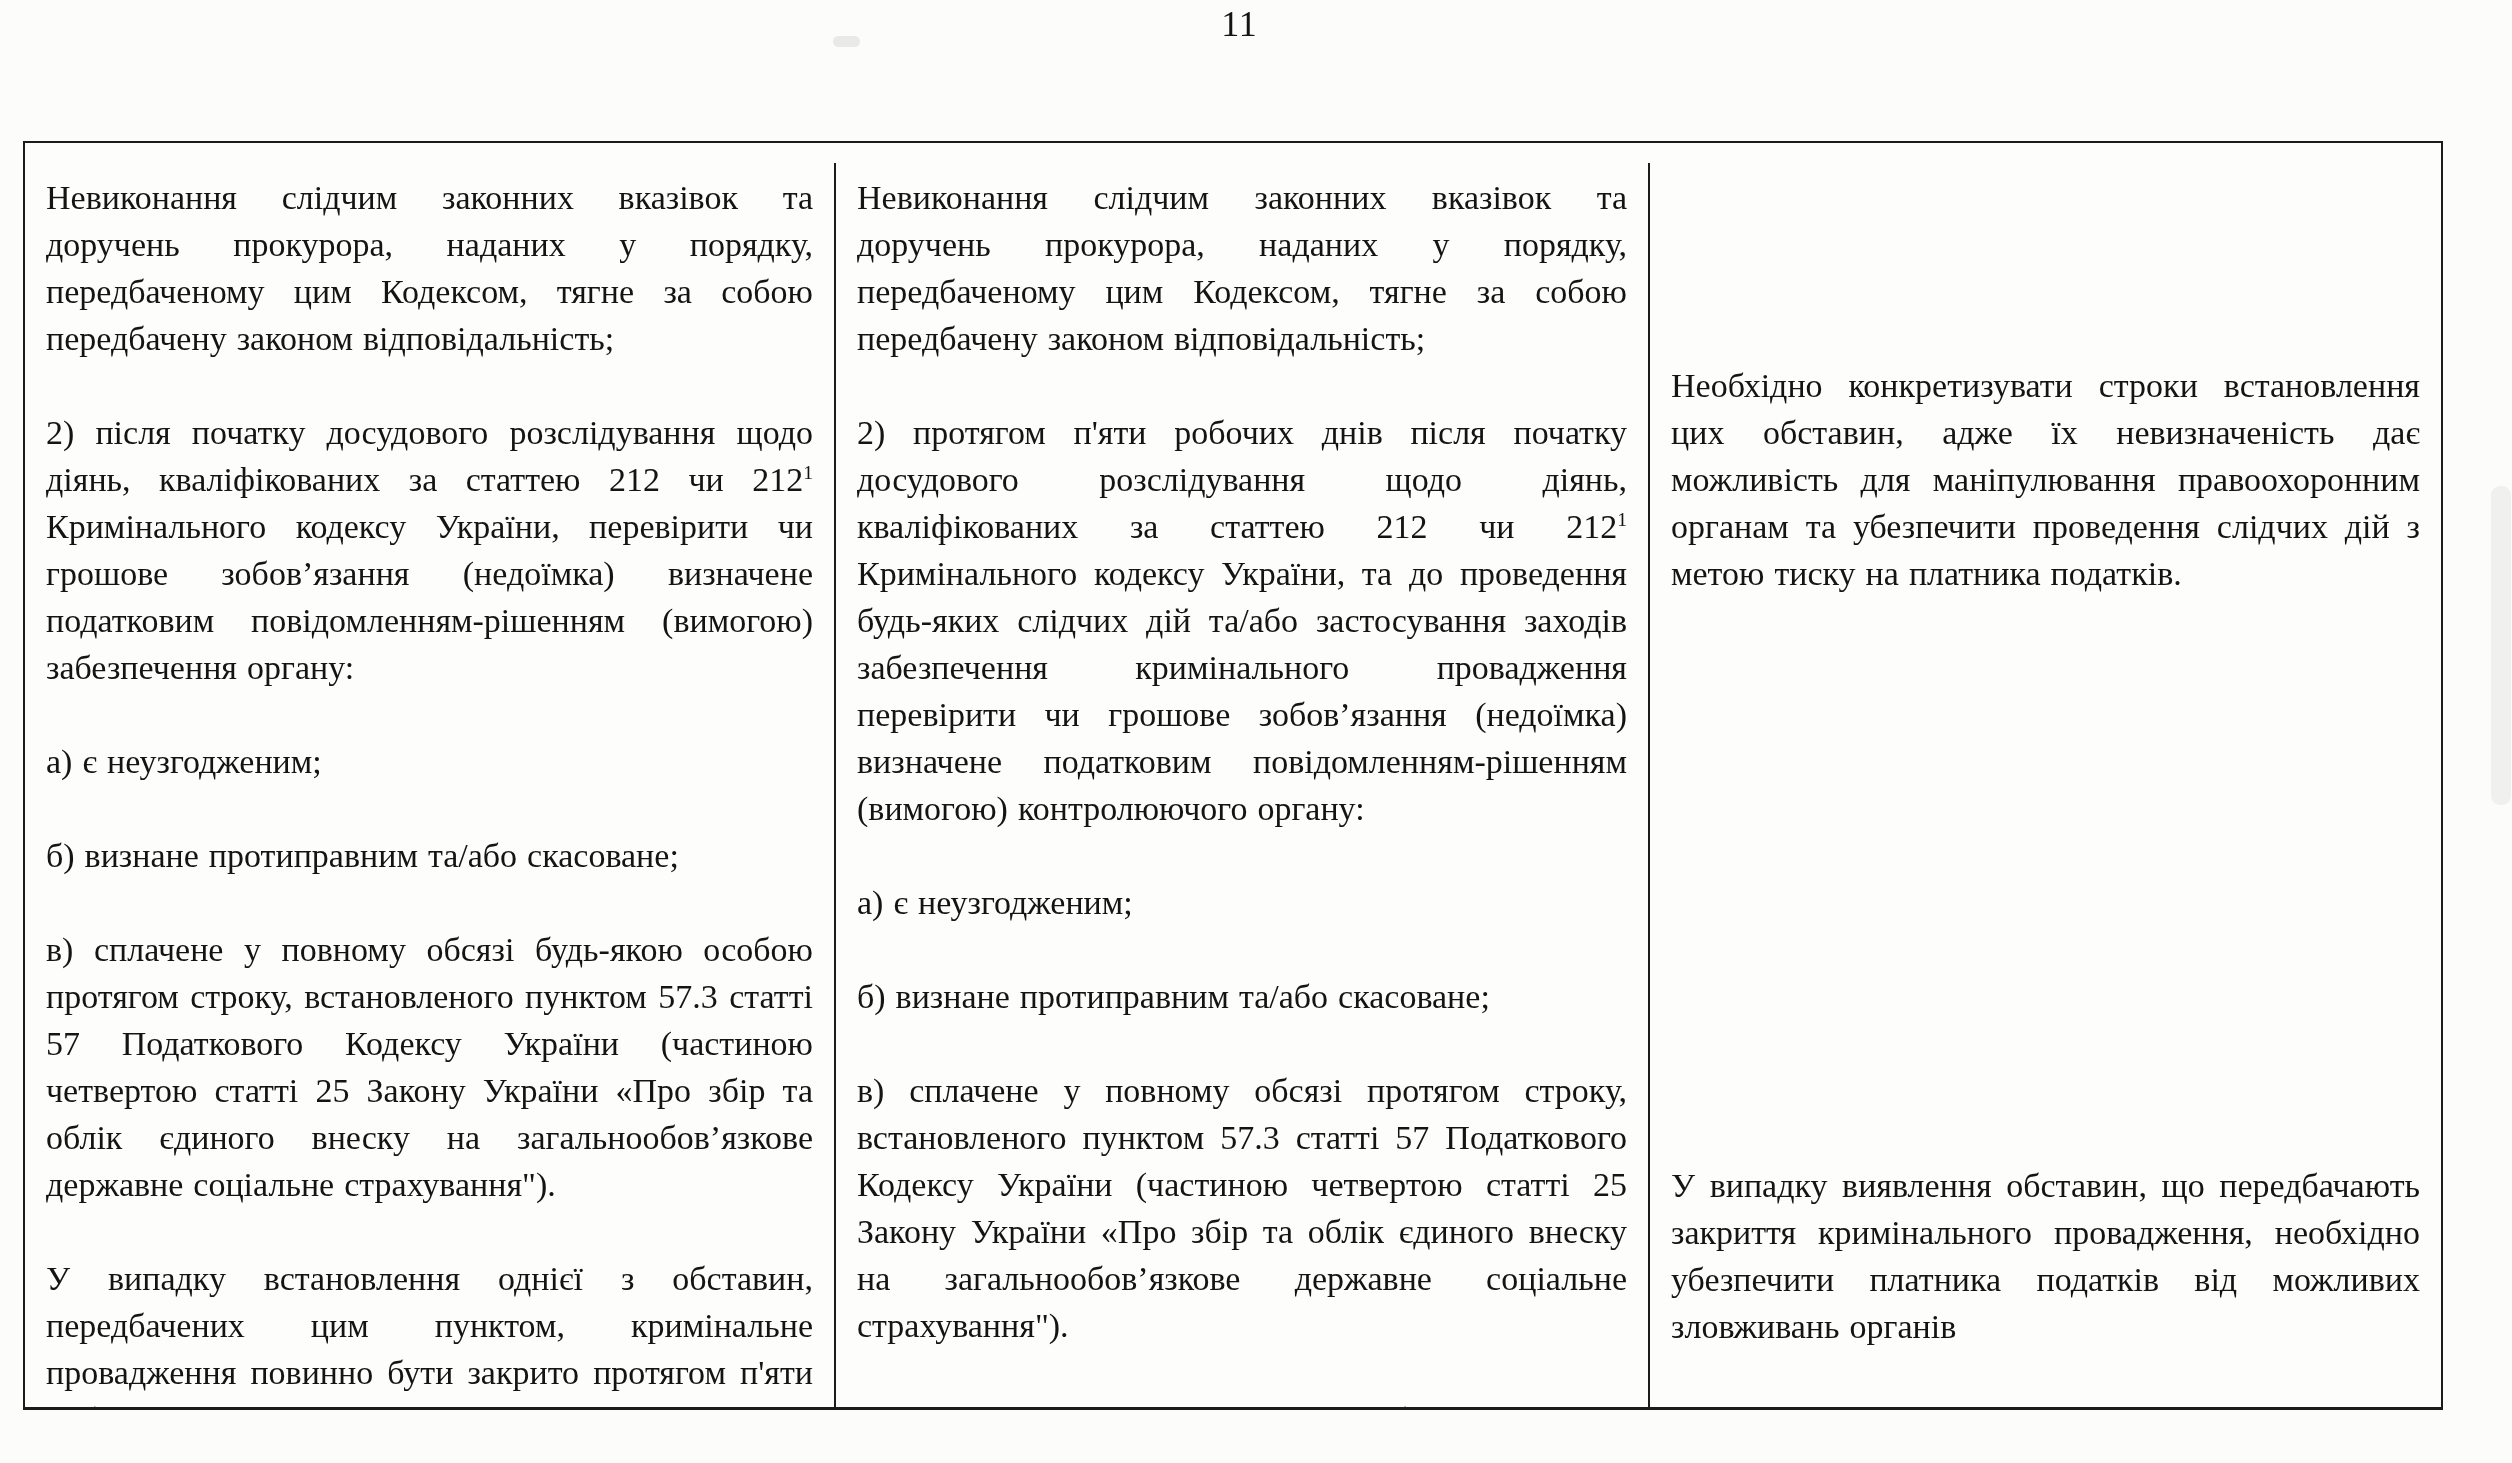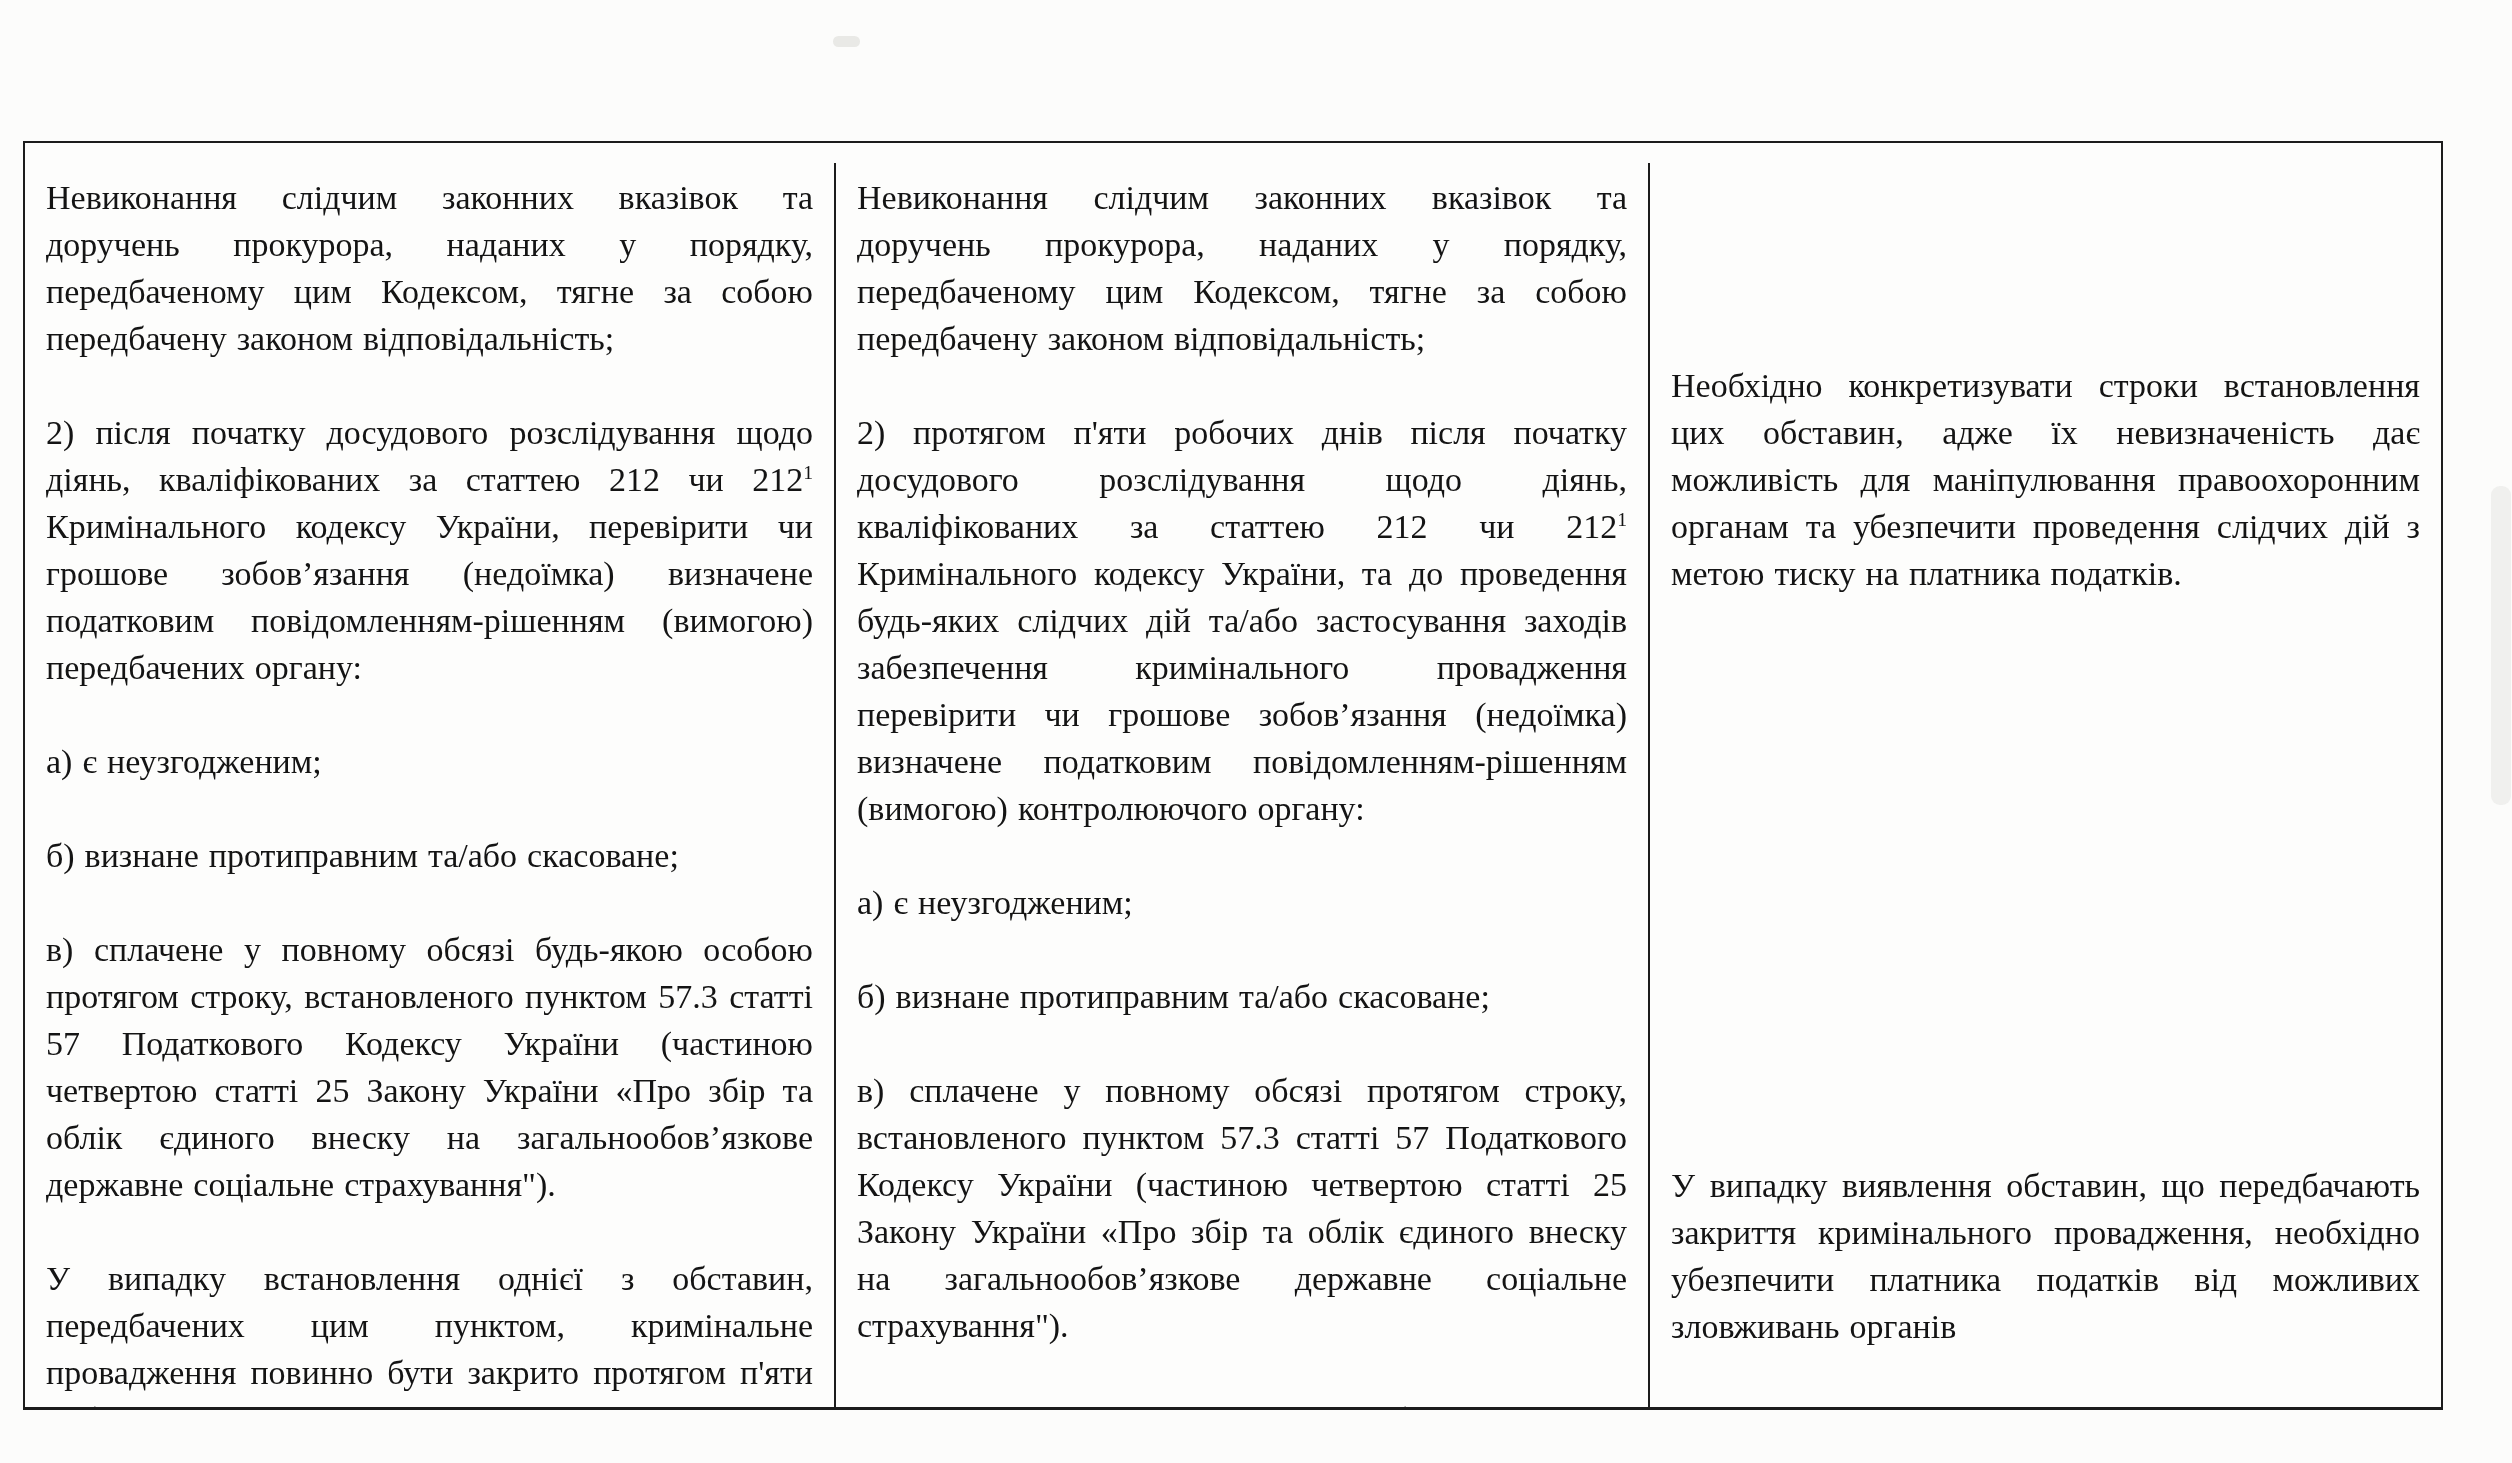--- a/index.html
+++ b/index.html
@@ -85,25 +85,26 @@
     width: 27px;
     height: 10.6px;
     background: #e9e9e6;
     border-radius: 5.3px;
   }
 </style>
 </head>
 <body>
 
 <div class="page">
+  <div class="page-number">11</div>
 
   <div class="doc-table">
     <div class="cell cell-0">
         <p class="para"><span>Невиконання слідчим законних вказівок та доручень прокурора, наданих у порядку, передбаченому цим Кодексом, тягне за собою передбачену законом відповідальність;</span></p>
-        <p class="para" style="margin-top: 47px;"><span>2) після початку досудового розслідування щодо діянь, кваліфікованих за статтею 212 чи 212</span><sup>1</sup><span> Кримінального кодексу України, перевірити чи грошове зобов’язання (недоїмка) визначене податковим повідомленням-рішенням (вимогою) передбачених органу:</span></p>
+        <p class="para" style="margin-top: 47px;"><span>2) після початку досудового розслідування щодо діянь, кваліфікованих за статтею 212 чи 212</span><sup>1</sup><span> Кримінального кодексу України, перевірити чи грошове зобов’язання (недоїмка) визначене податковим повідомленням-рішенням (вимогою) забезпечення органу:</span></p>
         <p class="para" style="margin-top: 47px;"><span>а) є неузгодженим;</span></p>
         <p class="para" style="margin-top: 47px;"><span>б) визнане протиправним та/або скасоване;</span></p>
         <p class="para" style="margin-top: 47px;"><span>в) сплачене у повному обсязі будь-якою особою протягом строку, встановленого пунктом 57.3 статті 57 Податкового Кодексу України (частиною четвертою статті 25 Закону України «Про збір та облік єдиного внеску на загальнообов’язкове державне соціальне страхування").</span></p>
         <p class="para" style="margin-top: 47px;"><span>У випадку встановлення однієї з обставин, передбачених цим пунктом, кримінальне провадження повинно бути закрито протягом п'яти робочих днів з моменту, як стало відомо</span></p>
       </div>
     <div class="cell cell-1">
         <p class="para"><span>Невиконання слідчим законних вказівок та доручень прокурора, наданих у порядку, передбаченому цим Кодексом, тягне за собою передбачену законом відповідальність;</span></p>
         <p class="para" style="margin-top: 47px;"><span>2) </span><strong>протягом п'яти робочих днів</strong><span> після початку досудового розслідування щодо діянь, кваліфікованих за статтею 212 чи 212</span><sup>1</sup><span> Кримінального кодексу України, та до проведення будь-яких слідчих дій та/або застосування заходів забезпечення кримінального провадження перевірити чи грошове зобов’язання (недоїмка) визначене податковим повідомленням-рішенням (вимогою) контролюючого органу:</span></p>
         <p class="para" style="margin-top: 47px;"><span>а) є неузгодженим;</span></p>
         <p class="para" style="margin-top: 47px;"><span>б) визнане протиправним та/або скасоване;</span></p>

